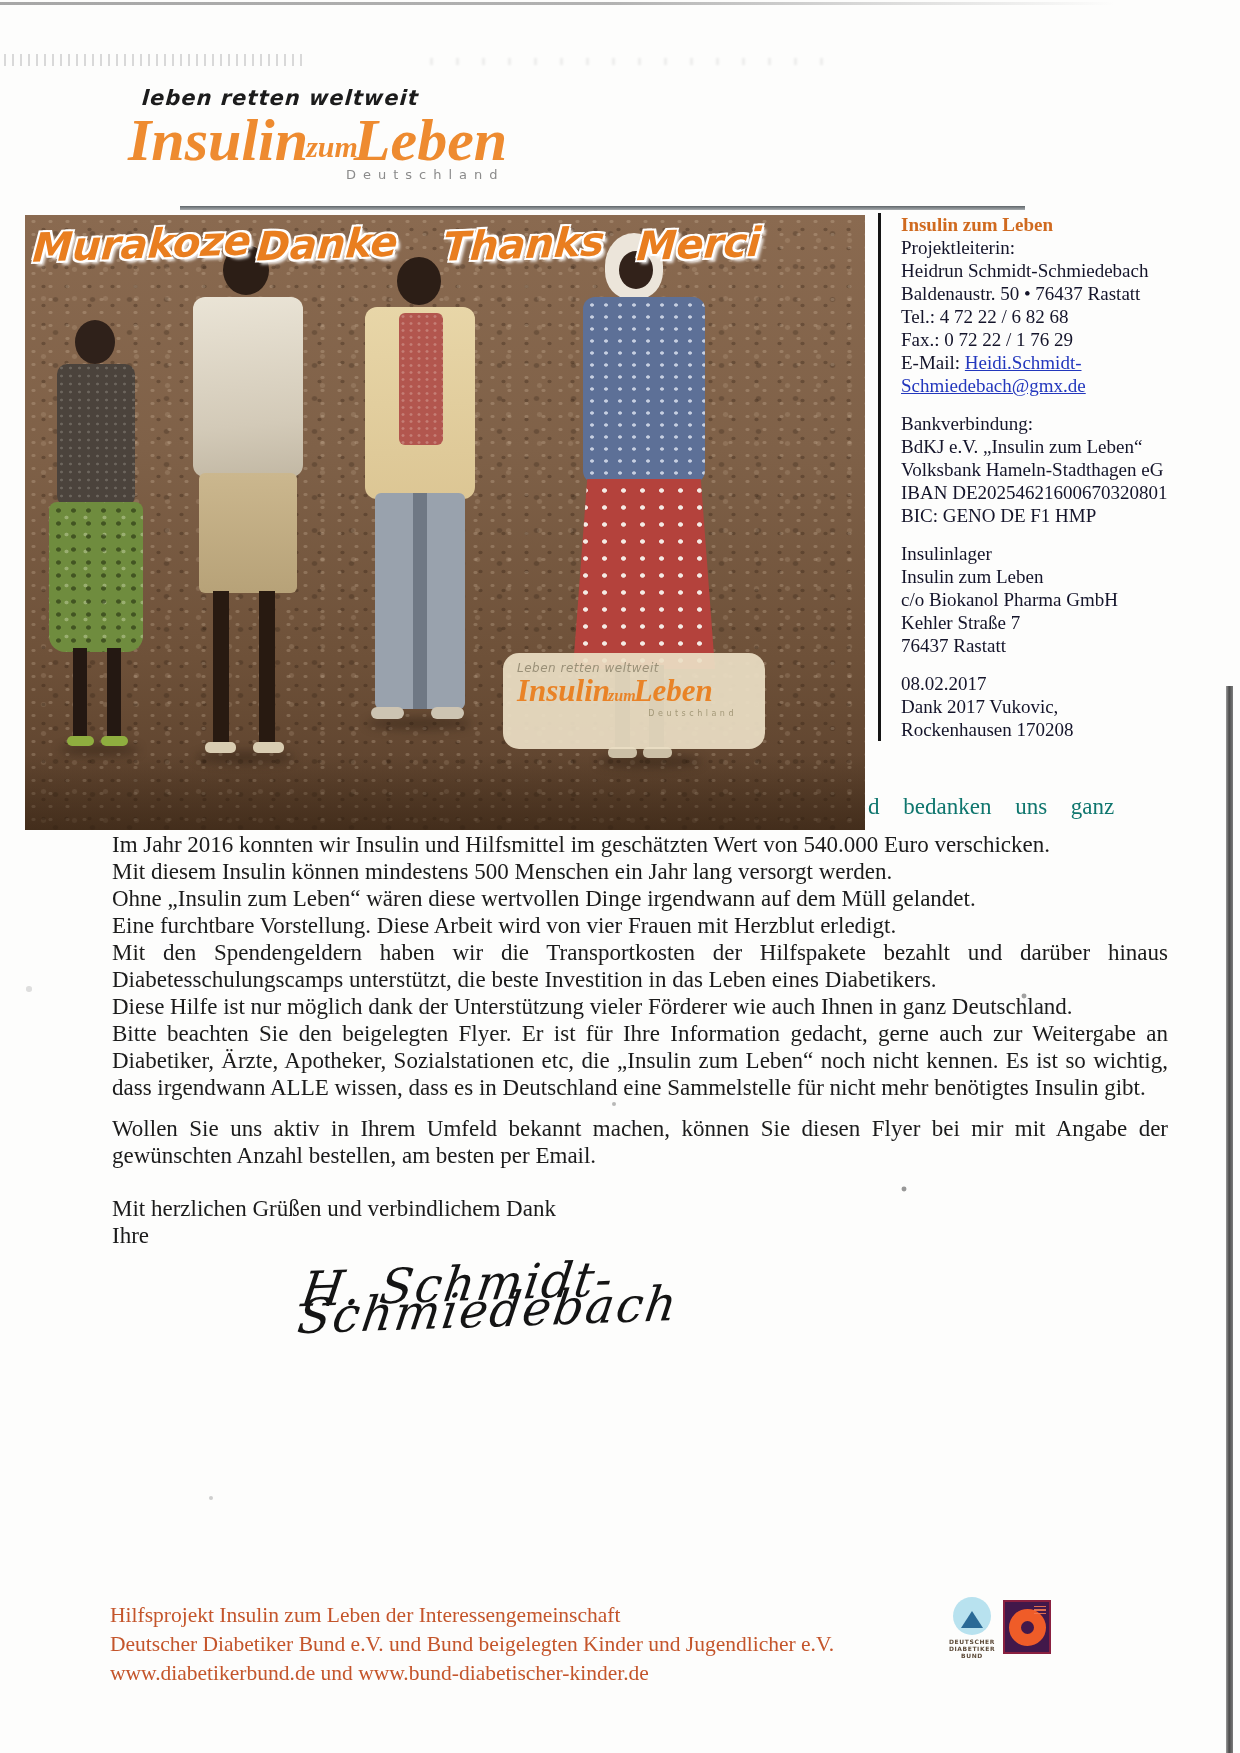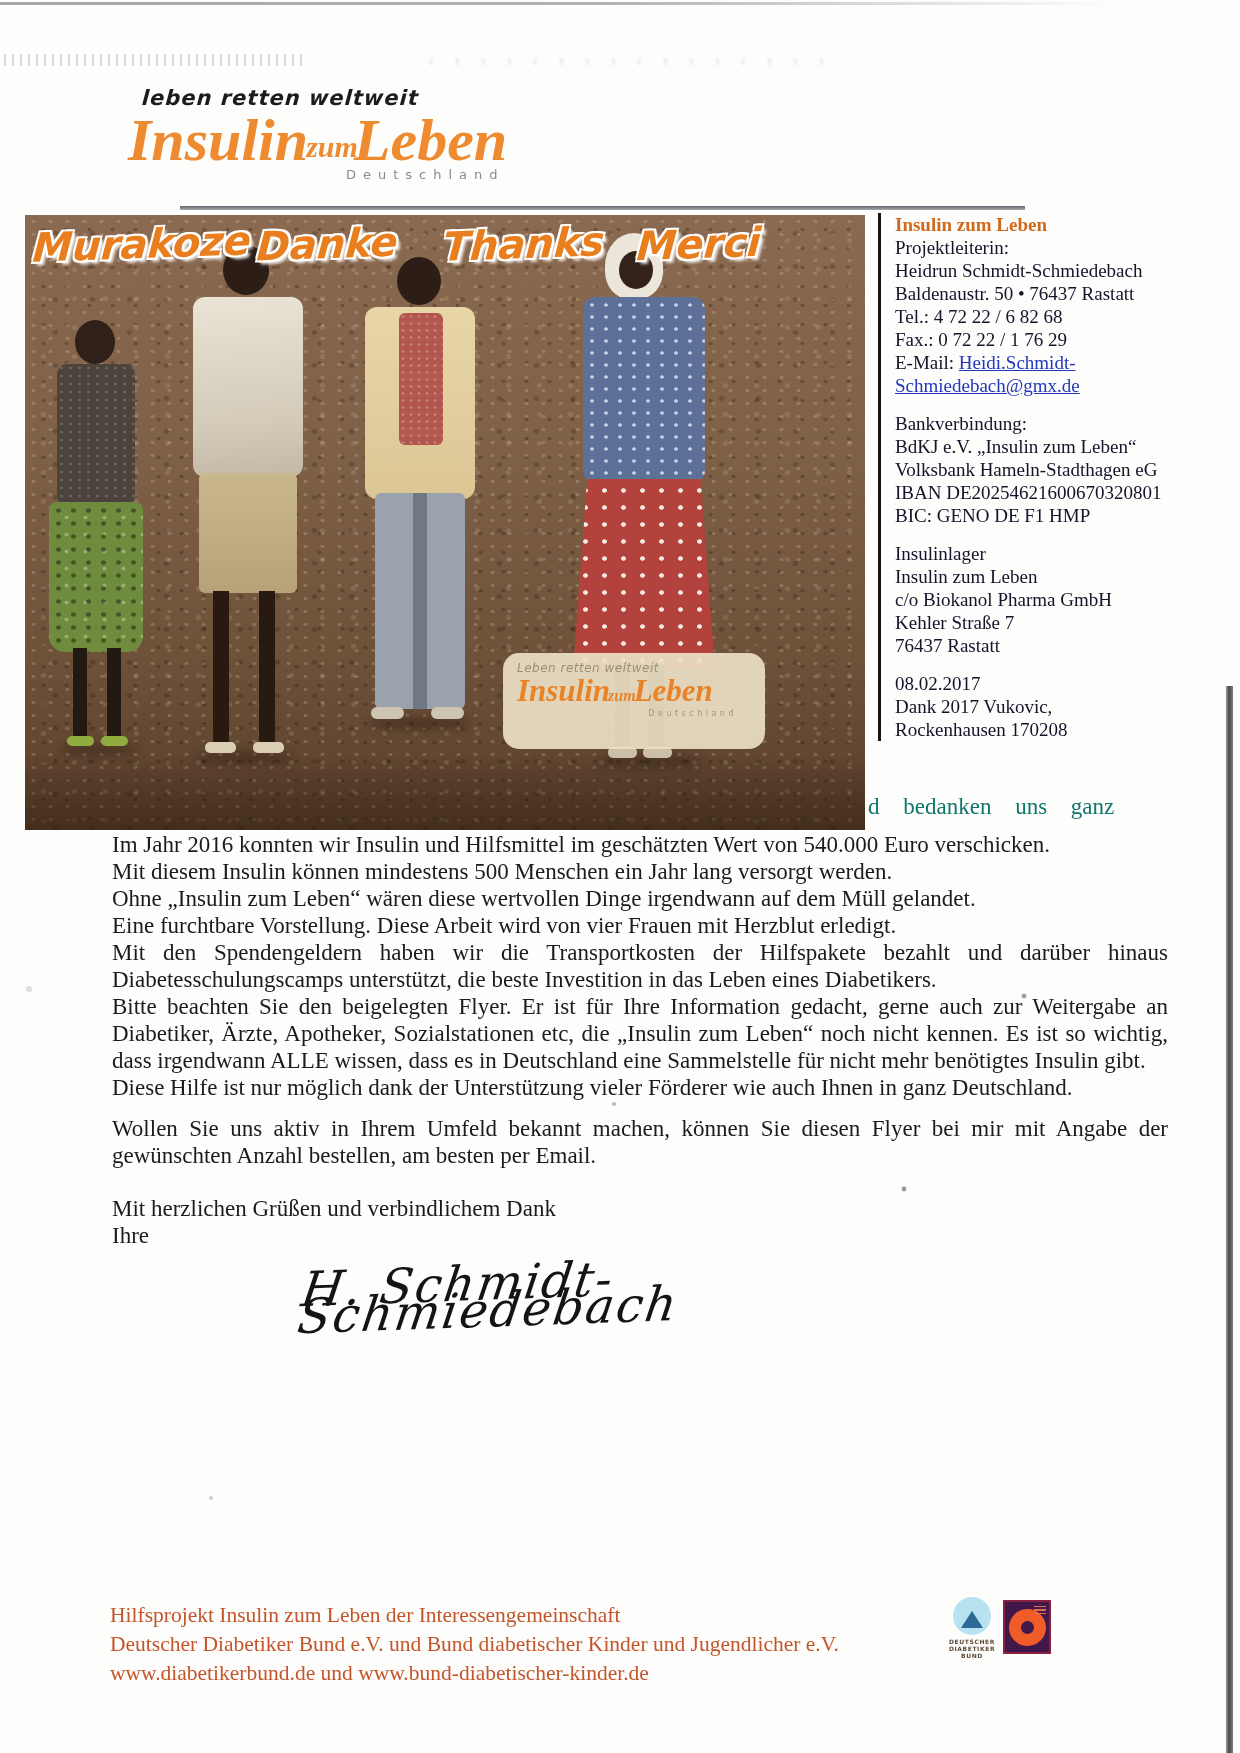--- a/index.html
+++ b/index.html
@@ -103,21 +103,21 @@
   .c4-shadow{left:52px;top:522px;width:105px;height:13px;}
   
   .wm{position:absolute;left:478px;top:438px;width:262px;height:96px;background:rgba(236,223,197,.92);
     border-radius:16px;padding:8px 14px;box-sizing:border-box;}
   .wm-tagline{font-family:"DejaVu Sans",sans-serif;font-style:italic;font-size:12px;color:#9a9078;letter-spacing:.5px;}
   .wm-name{white-space:nowrap;color:#e98327;font-family:"Liberation Serif",serif;font-style:italic;font-weight:bold;margin-top:-2px;}
   .wm-name .big{font-size:31px;} .wm-name .small{font-size:16px;margin:0 -2px;}
   .wm-sub{font-family:"DejaVu Sans",sans-serif;font-size:8px;letter-spacing:3.5px;color:#a39878;text-align:right;margin-right:14px;}
   
   .sidebar{position:absolute;left:878px;top:213px;width:290px;border-left:3px solid #151515;
-    padding-left:14px;box-sizing:border-box;font-size:19px;line-height:23px;color:#14142a;}
+    padding-left:20px;box-sizing:border-box;font-size:19px;line-height:23px;color:#14142a;}
   .sb-heading{color:#d06a1f;font-weight:bold;}
   .sb-gap{height:15px;}
   .sb-line{}
   .email{color:#2337bd;text-decoration:underline;overflow-wrap:anywhere;cursor:pointer;}
   .underline{}
   
   .fragment{position:absolute;left:868px;top:794px;font-size:23px;word-spacing:18px;color:#0f766e;}
   .body-block{position:absolute;left:112px;top:831px;width:1056px;font-size:23px;line-height:27px;color:#1b1b1b;}
   .pline{white-space:nowrap;}
   .para{text-align:justify;}
@@ -246,34 +246,34 @@
 
   <div class="fragment">d bedanken uns ganz</div>
 
   <div class="body-block">
     <div class="pline">Im Jahr 2016 konnten wir Insulin und Hilfsmittel im geschätzten Wert von 540.000 Euro verschicken.</div>
     <div class="pline">Mit diesem Insulin können mindestens 500 Menschen ein Jahr lang versorgt werden.</div>
     <div class="pline">Ohne „Insulin zum Leben“ wären diese wertvollen Dinge irgendwann auf dem Müll gelandet.</div>
     <div class="pline">Eine furchtbare Vorstellung. Diese Arbeit wird von vier Frauen mit Herzblut erledigt.</div>
 
     <div class="para">Mit den Spendengeldern haben wir die Transportkosten der Hilfspakete bezahlt und darüber hinaus Diabetesschulungscamps unterstützt, die beste Investition in das Leben eines Diabetikers.</div>
+    <div class="para cont">Diese Hilfe ist nur möglich dank der Unterstützung vieler Förderer wie auch Ihnen in ganz Deutschland.</div>
+
     <div class="para">Bitte beachten Sie den beigelegten Flyer. Er ist für Ihre Information gedacht, gerne auch zur Weitergabe an Diabetiker, Ärzte, Apotheker, Sozialstationen etc, die „Insulin zum Leben“ noch nicht kennen. Es ist so wichtig, dass irgendwann ALLE wissen, dass es in Deutschland eine Sammelstelle für nicht mehr benötigtes Insulin gibt.</div>
-
-    <div class="para cont">Diese Hilfe ist nur möglich dank der Unterstützung vieler Förderer wie auch Ihnen in ganz Deutschland.</div>
     <div class="para gap-s">Wollen Sie uns aktiv in Ihrem Umfeld bekannt machen, können Sie diesen Flyer bei mir mit Angabe der gewünschten Anzahl bestellen, am besten per Email.</div>
 
     <div class="closing">Mit herzlichen Grüßen und verbindlichem Dank</div>
     <div>Ihre</div>
 
     <div class="signature">H. Schmidt-Schmiedebach</div>
   </div>
 
   <div class="footer">
     <div>Hilfsprojekt Insulin zum Leben der Interessengemeinschaft</div>
-    <div>Deutscher Diabetiker Bund e.V. und Bund diabetischer Kinder und Jugendlicher e.V.</div>
+    <div>Deutscher Diabetiker Bund e.V. und Bund beigelegten Kinder und Jugendlicher e.V.</div>
     <div>www.diabetikerbund.de und www.bund-diabetischer-kinder.de</div>
   </div>
 
   <div class="ddb-logo">
     <div class="ddb-circle">
         <div class="ddb-tri"></div>
       </div>
     <div class="ddb-text">
       <div>DEUTSCHER</div>
       <div>DIABETIKER</div>

